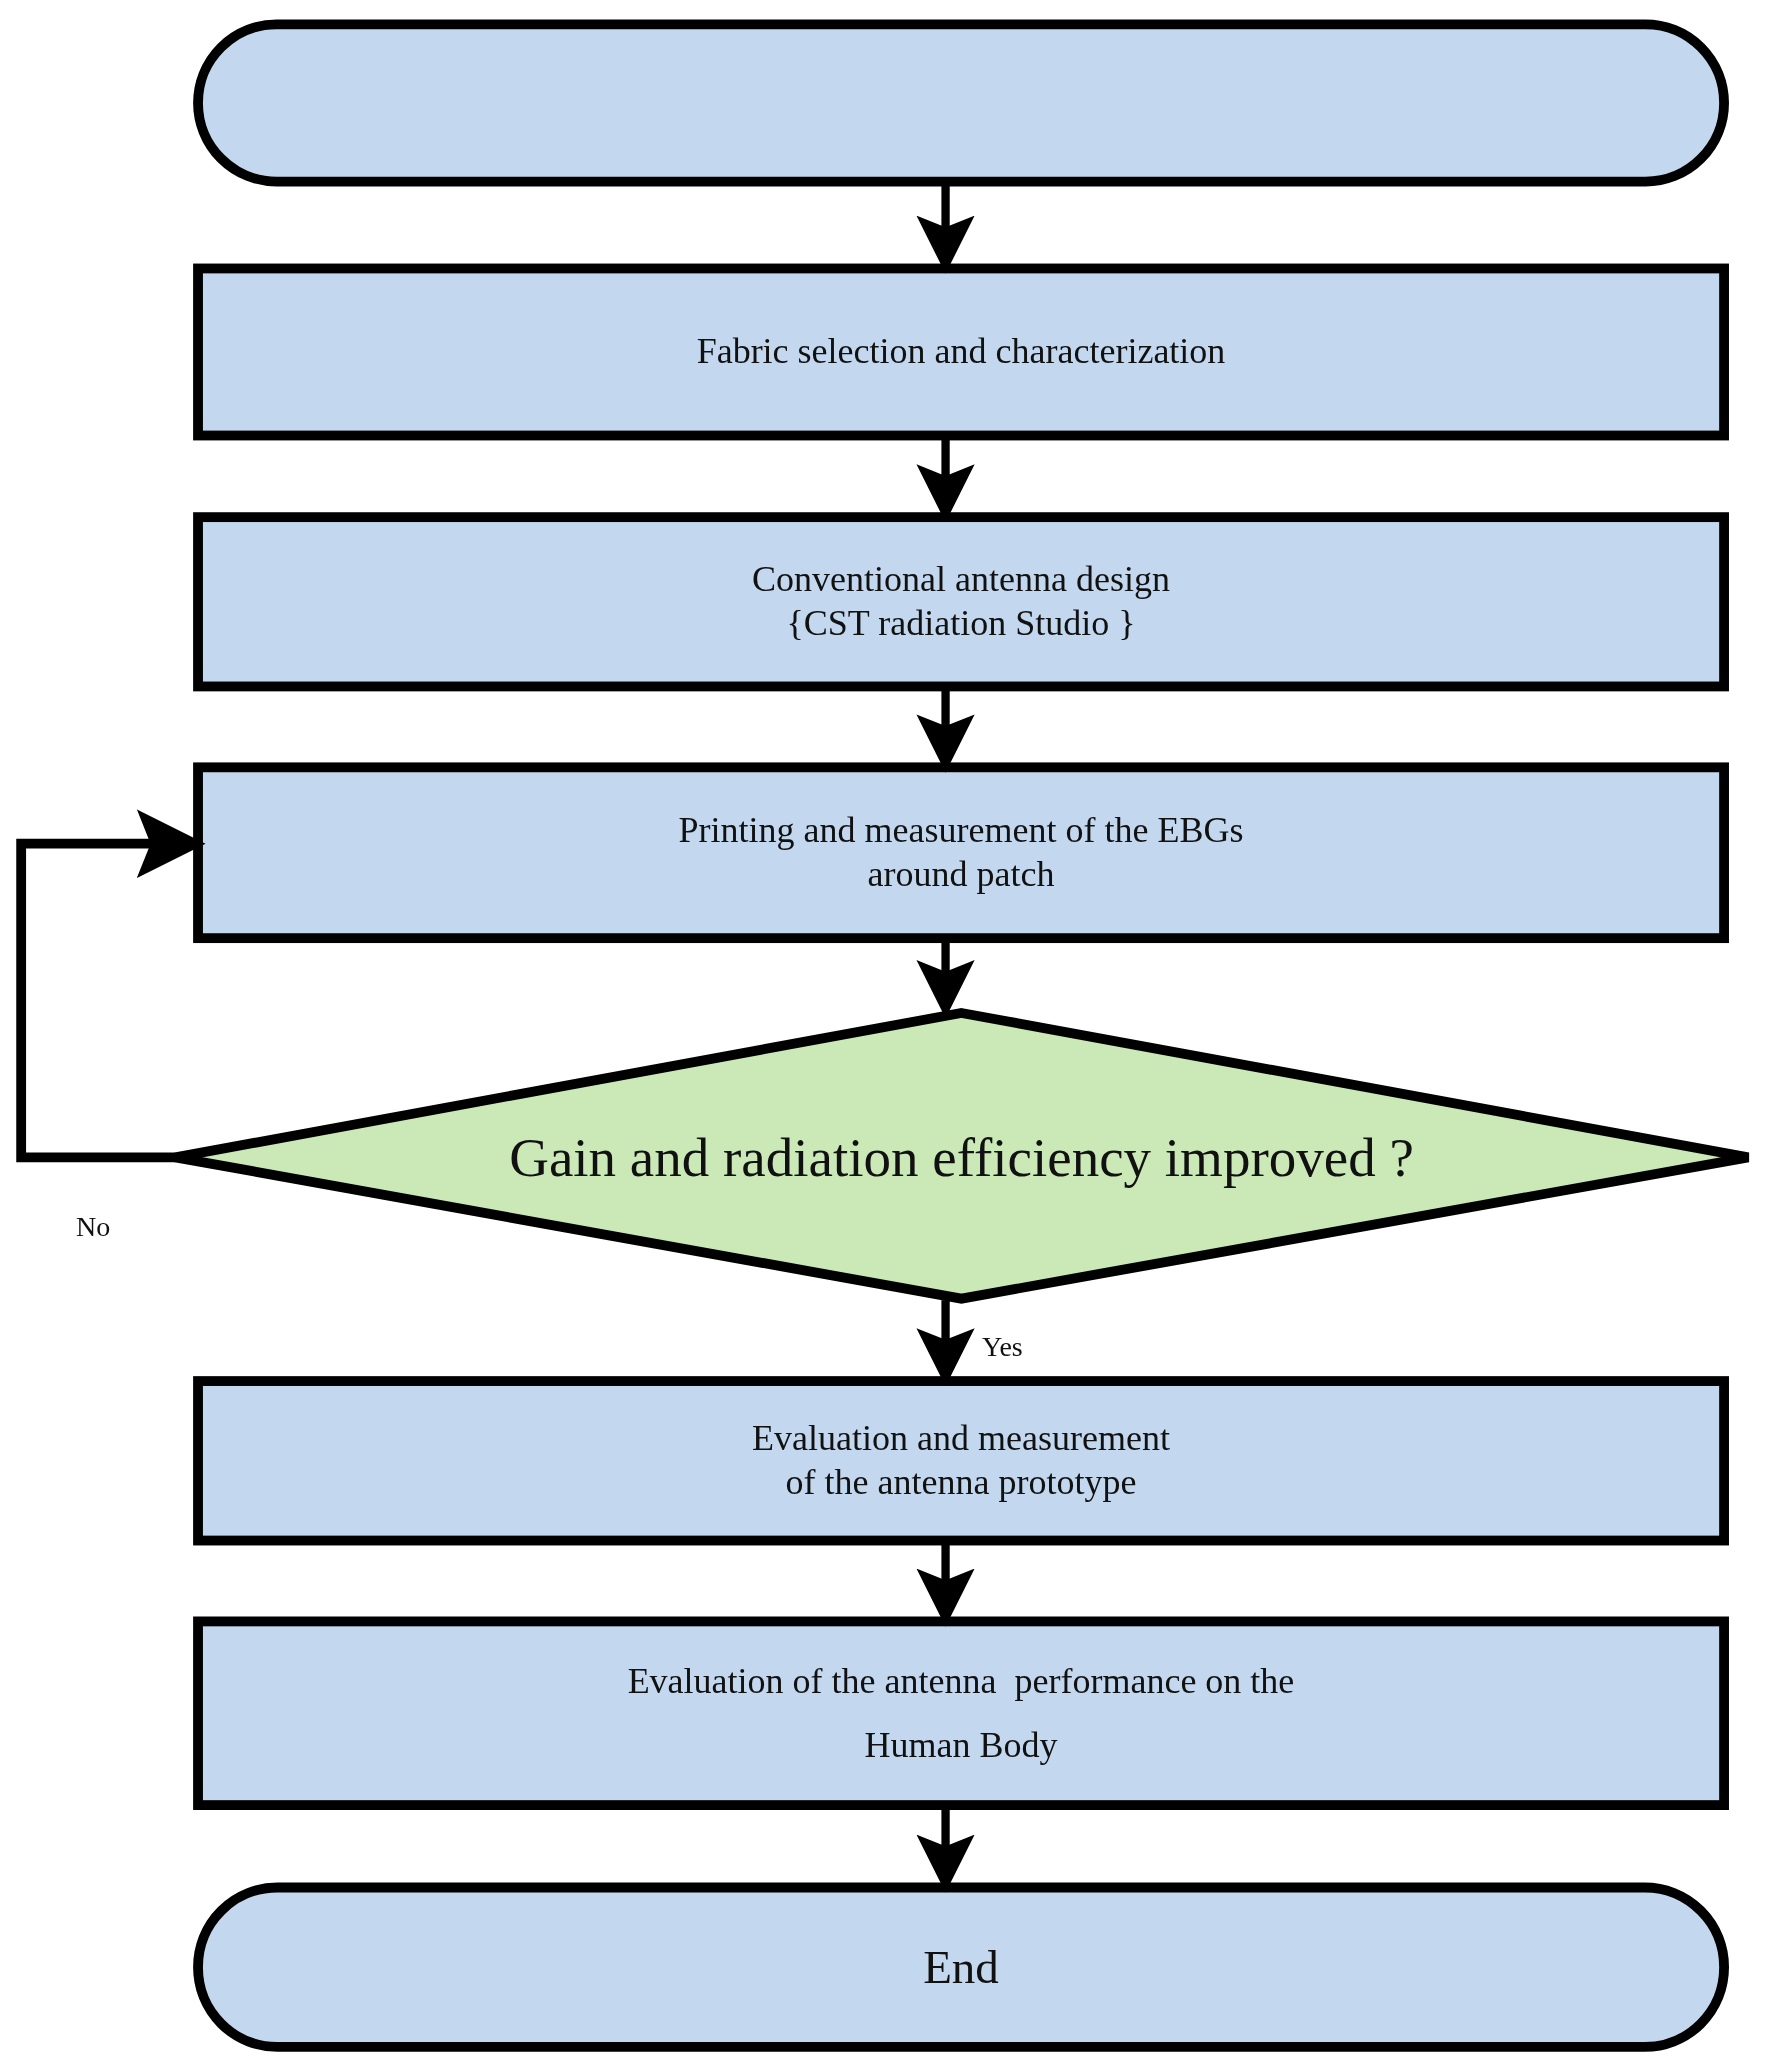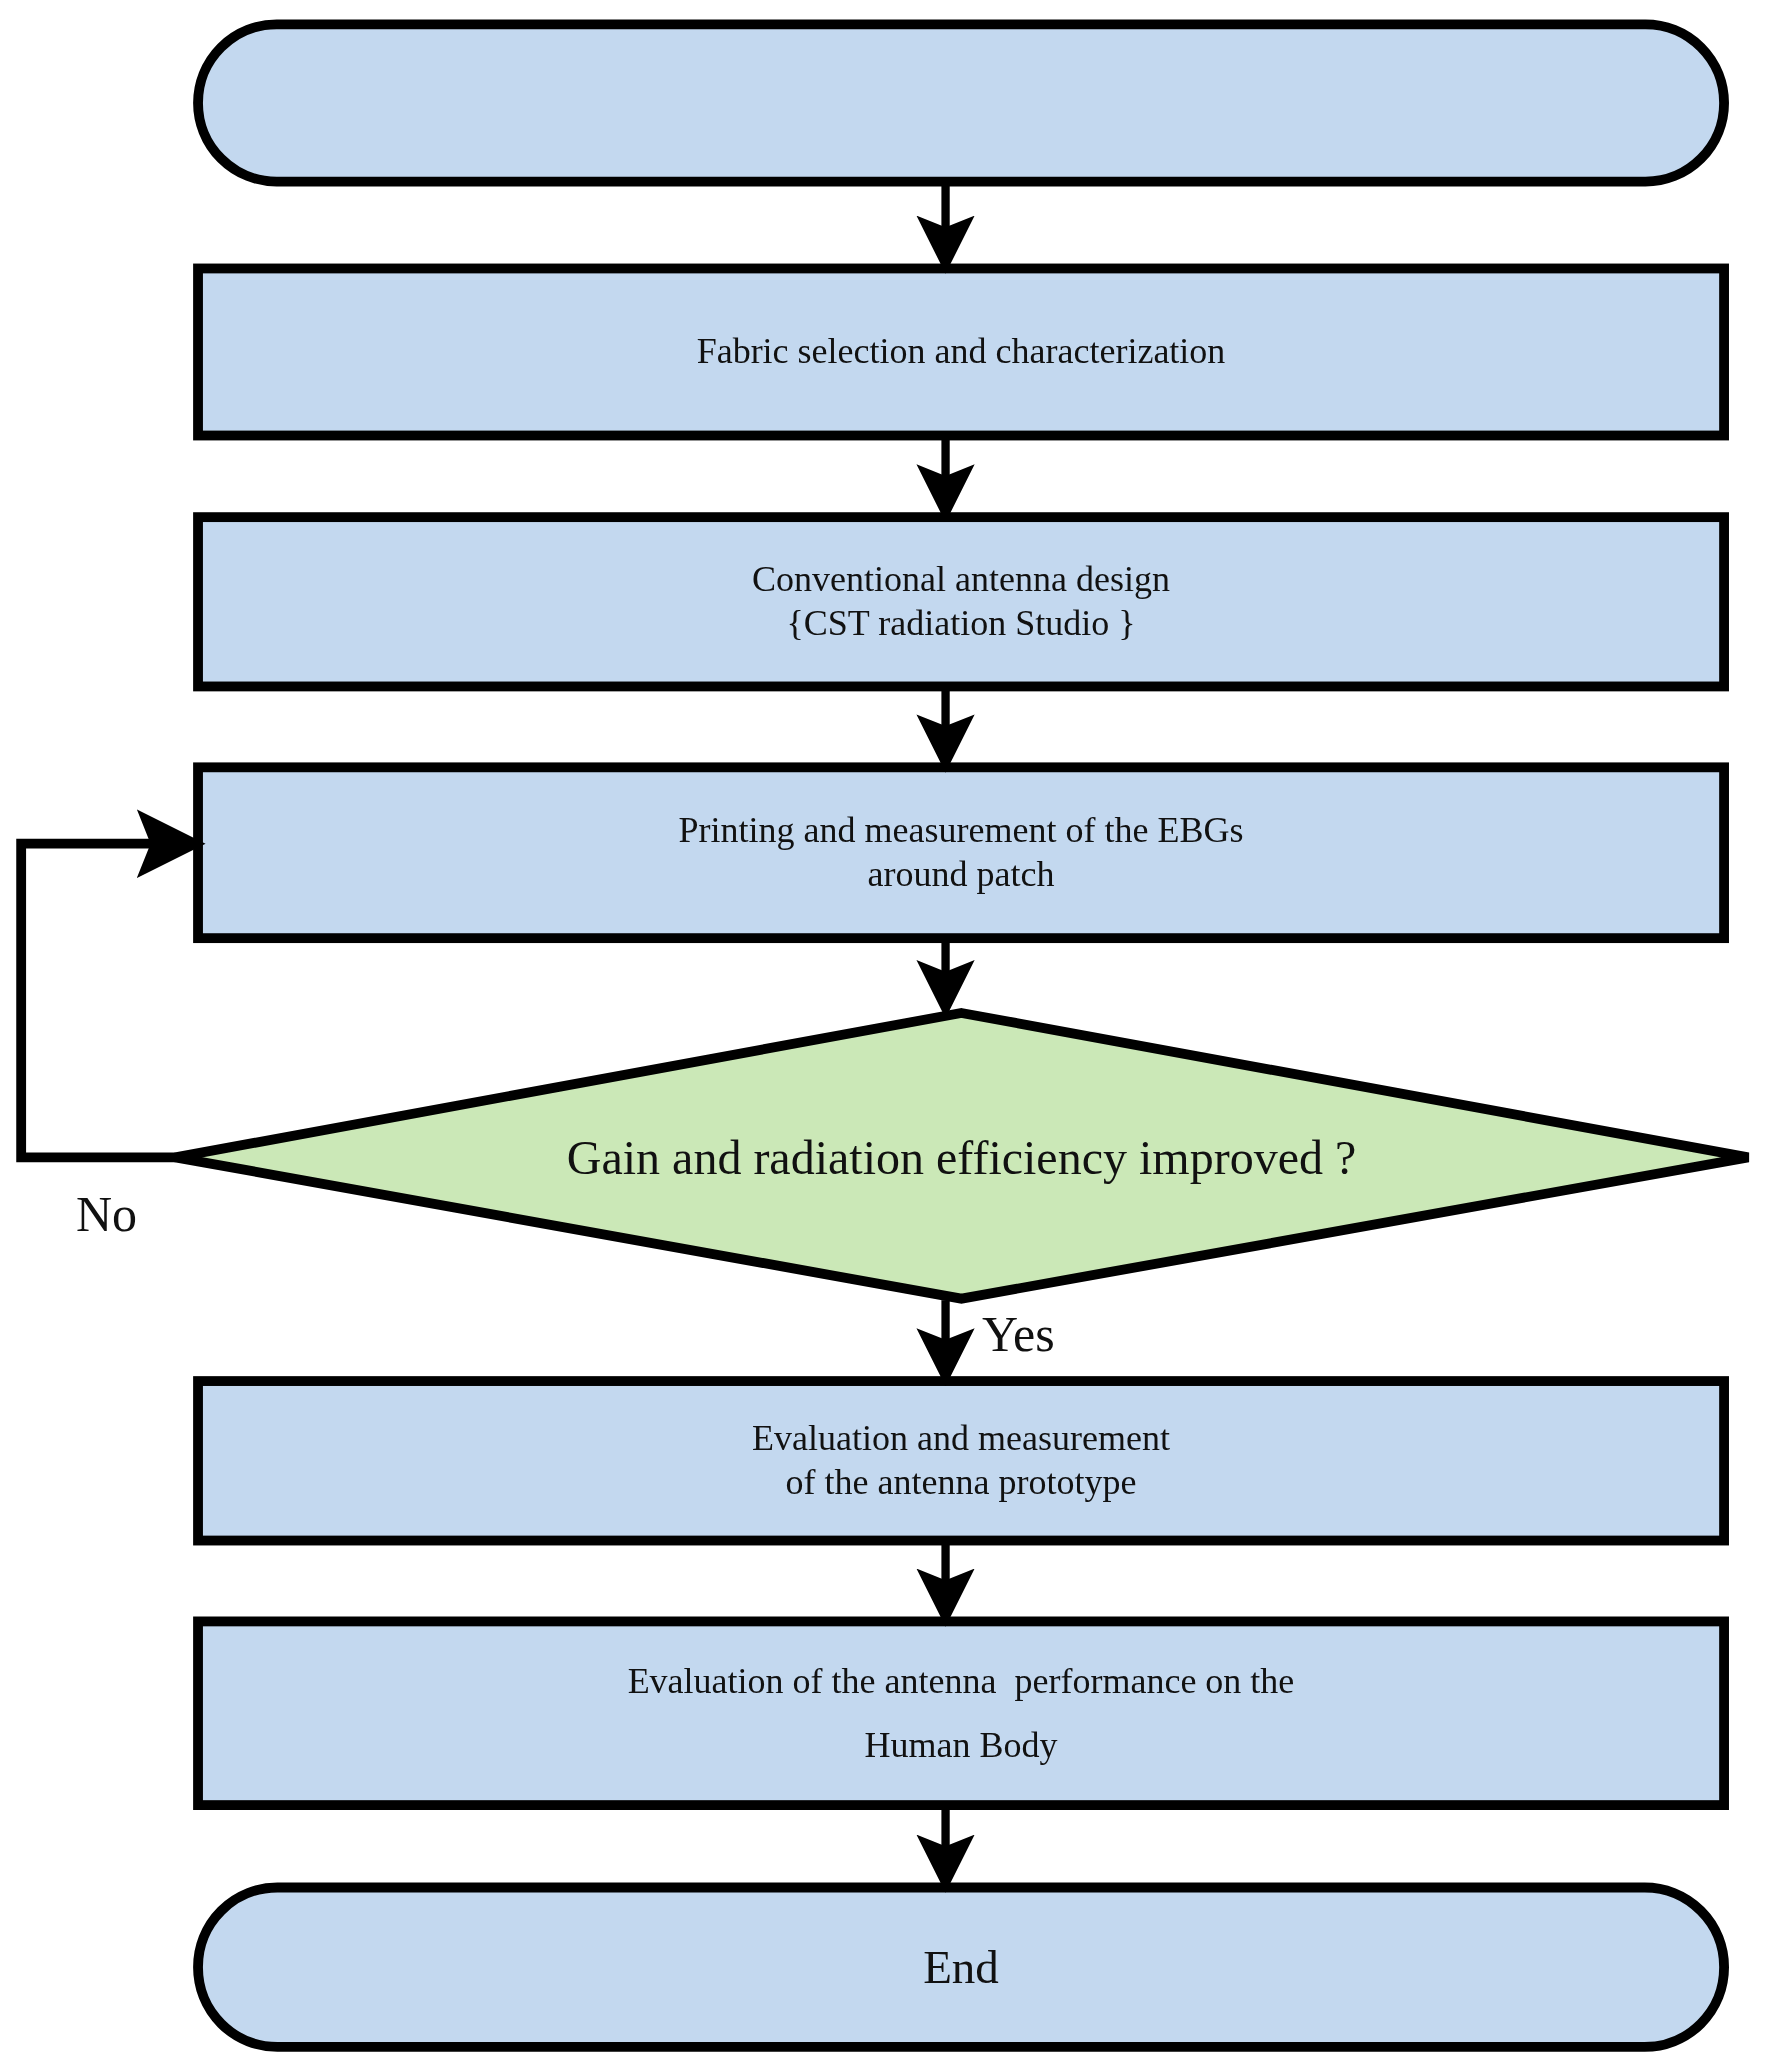--- a/index.html
+++ b/index.html
@@ -32,27 +32,28 @@
     justify-content: center;
     text-align: center;
     color: #111111;
     font-family: "Liberation Serif", "DejaVu Serif", serif;
     line-height: 1.22;
     white-space: pre;
     pointer-events: none;
   }
   .terminal-label { font-size: 47px; }
   .process-label { font-size: 36px; text-align: center; }
-  .decision-label { font-size: 48px; }
+  .decision-label { font-size: 55px; }
   .edge-label {
     position: absolute;
     color: #111111;
     font-family: "Liberation Serif", "DejaVu Serif", serif;
-    font-size: 50px;
+    font-size: 28px;
     white-space: pre;
+    margin-top: 26px;
   }
 </style>
 </head>
 <body>
 
 <div id="canvas">
 
   <svg id="flow" viewBox="0 0 2355 2733">
     <defs>
       <marker id="arrow" viewBox="0 0 12 12" refX="9.5" refY="6" markerWidth="7" markerHeight="7" orient="auto-start-reverse">

